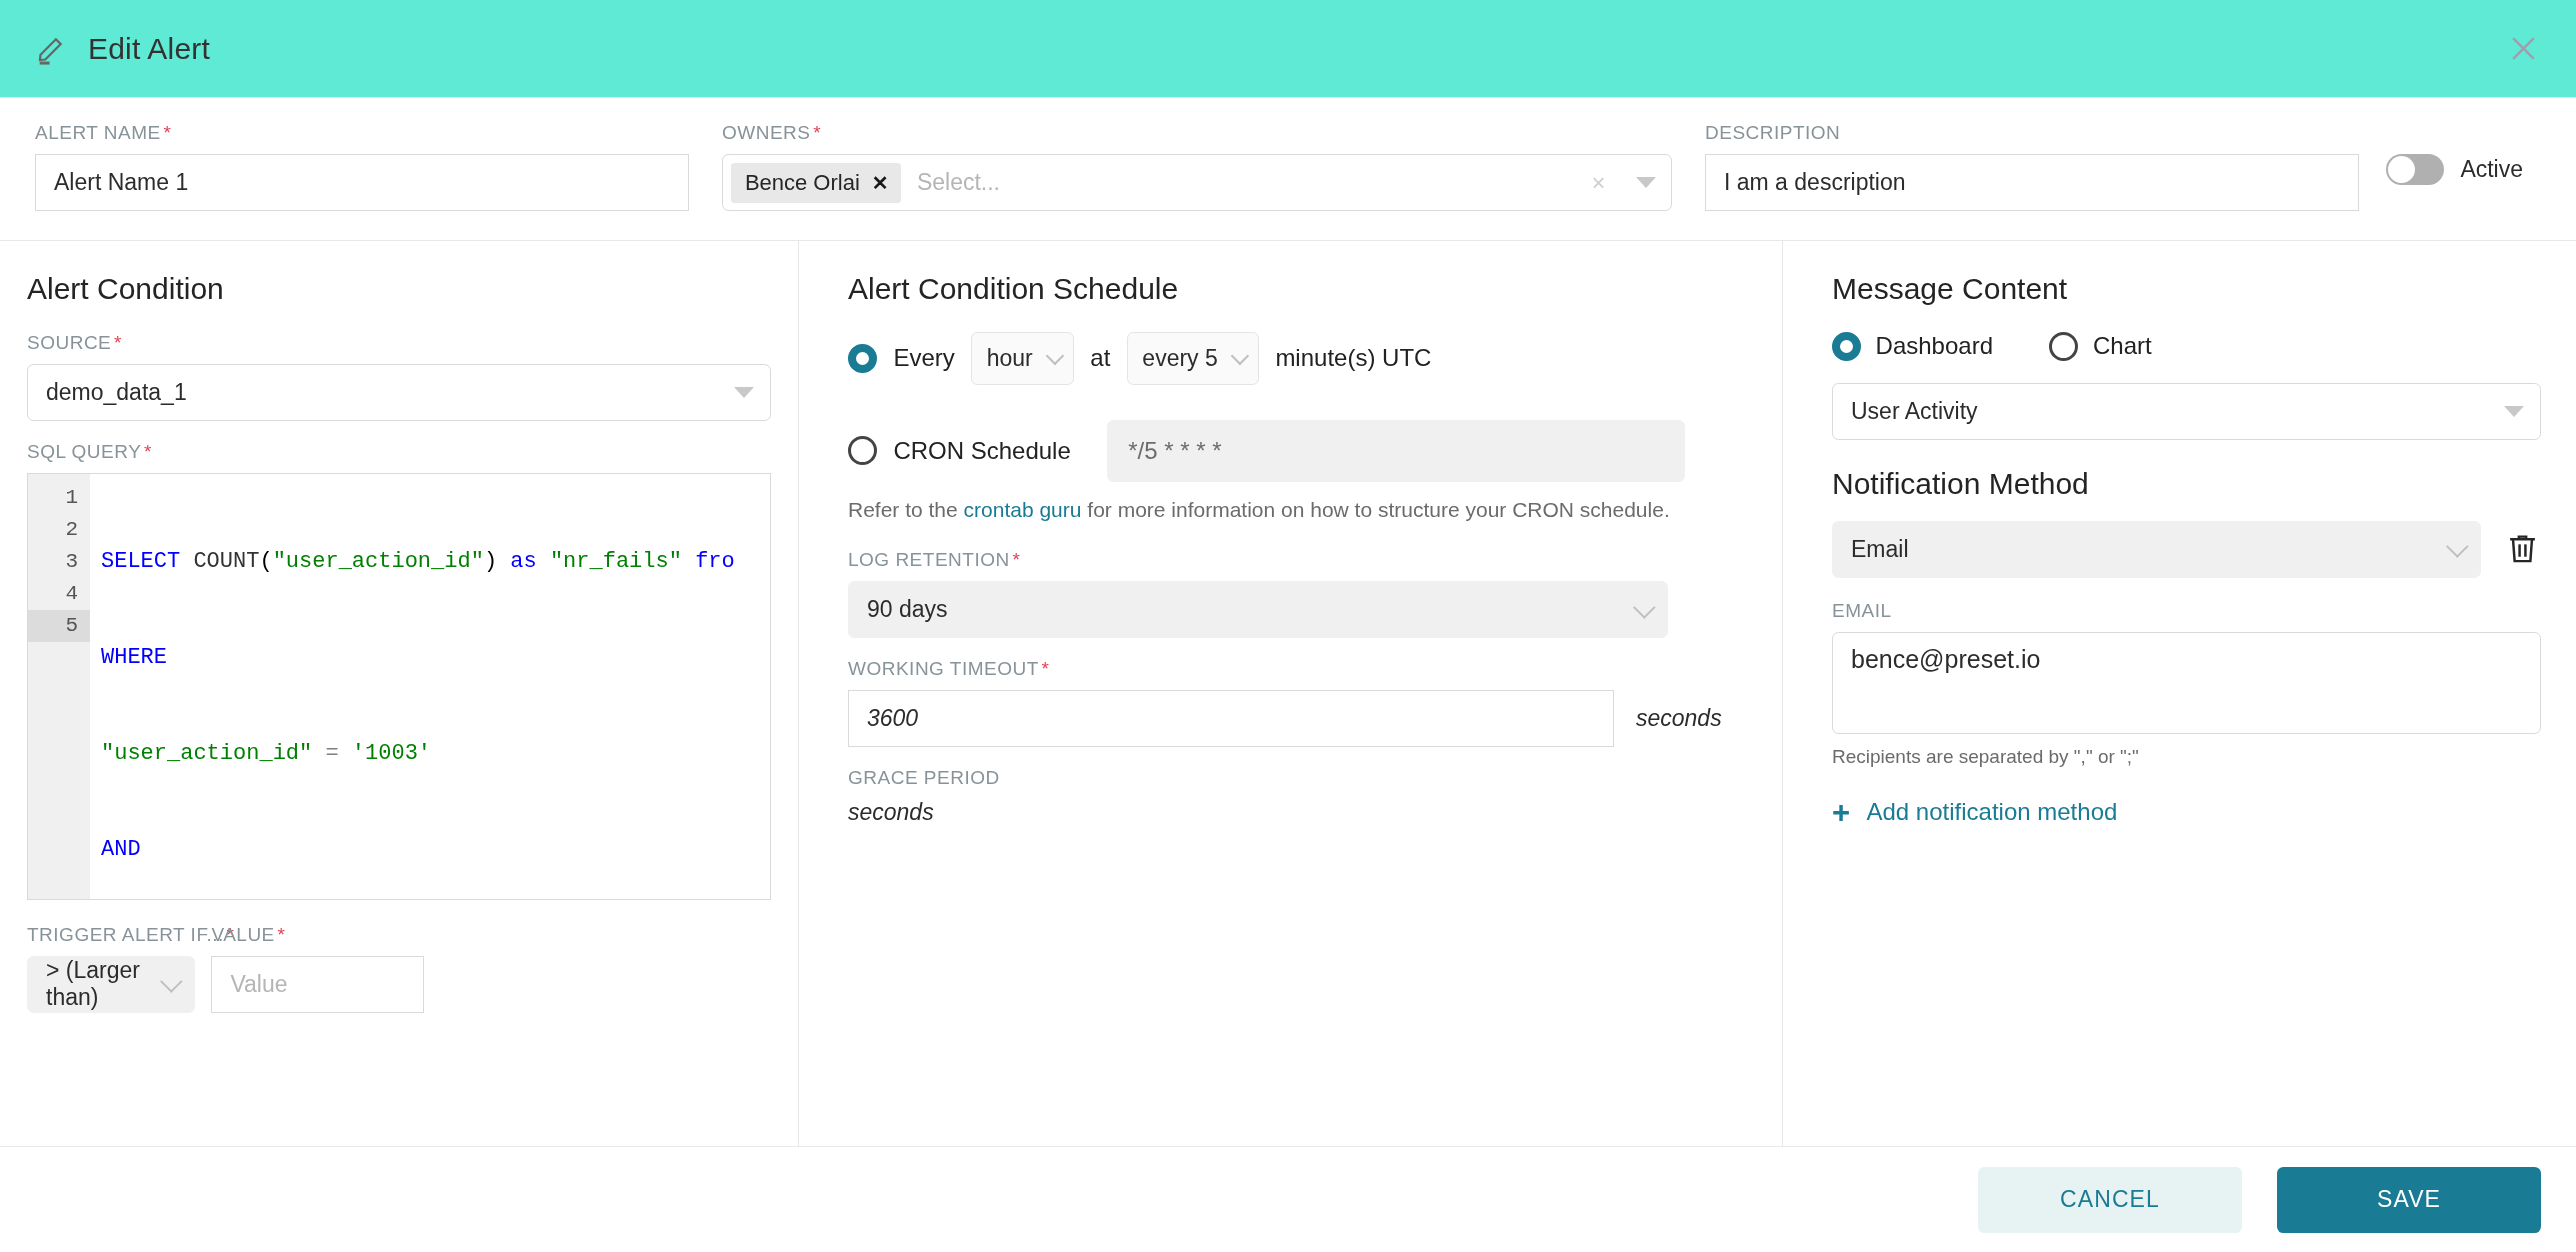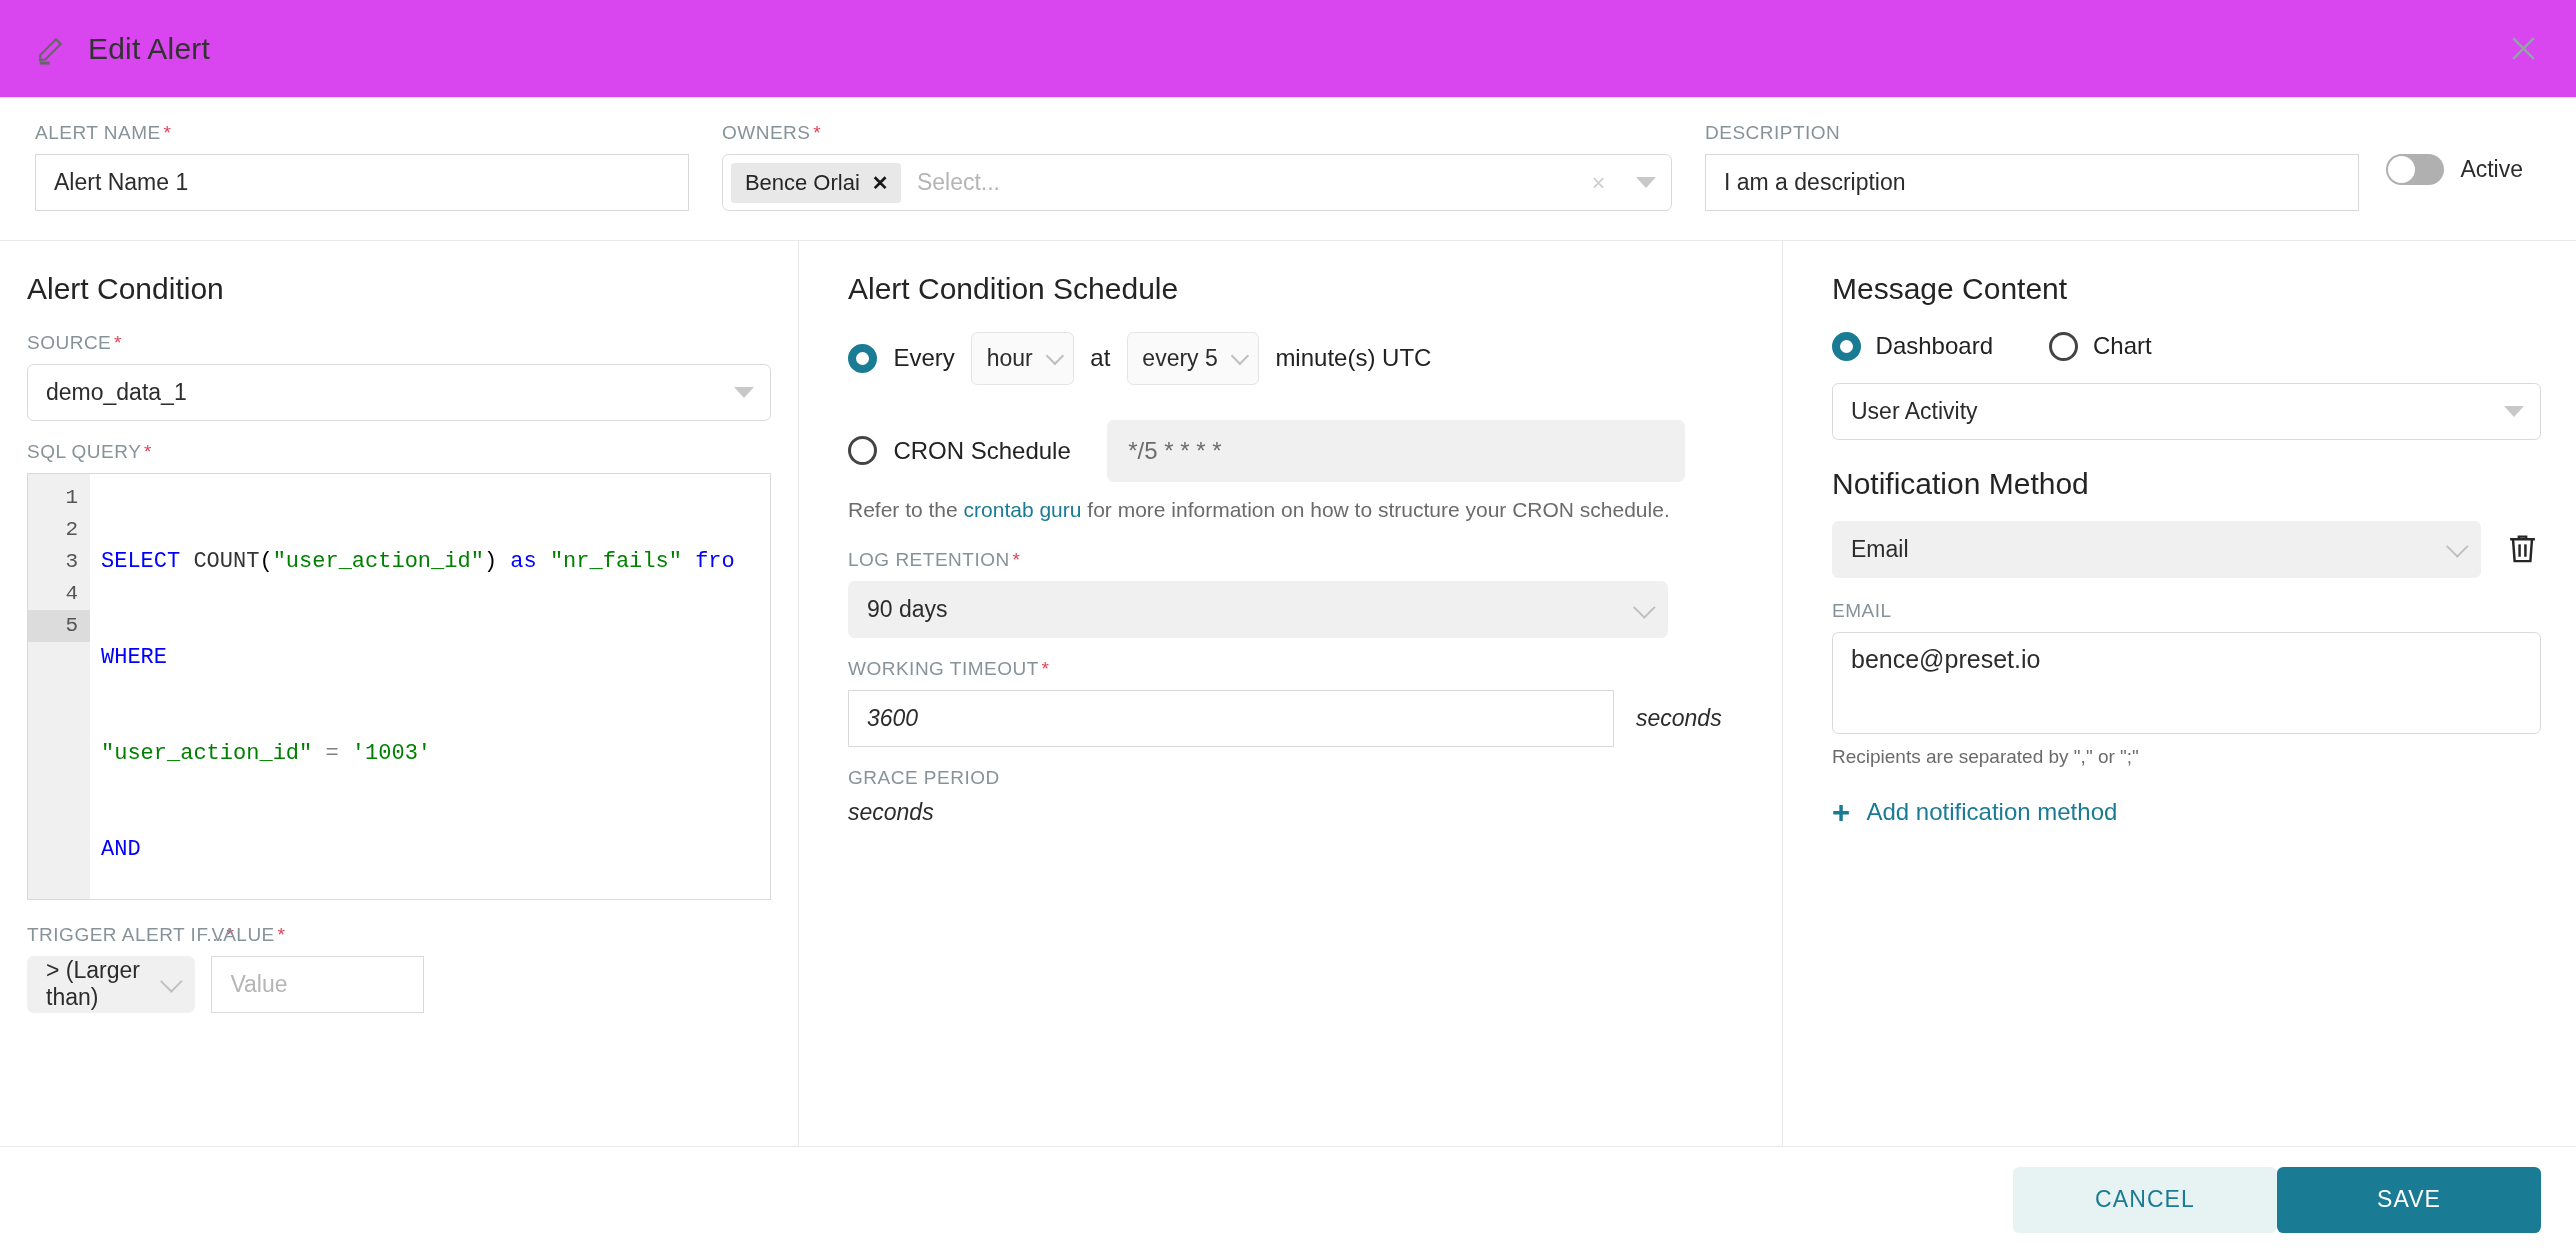--- a/index.html
+++ b/index.html
@@ -7,21 +7,21 @@
     width: 2576px; height: 1252px;
     background: #ffffff;
     font-family: "Liberation Sans", sans-serif;
     -webkit-font-smoothing: antialiased;
   }
   .modal { width: 2576px; height: 1252px; display: flex; flex-direction: column; background: #fff; }
 
   
   .header {
     height: 98px; flex: 0 0 98px;
-    background: #d946ef;
+    background: #5eead4;
     border-bottom: 0.9px solid #e8e8e8;
     display: flex; align-items: center;
     padding: 0 35px 0 35px;
     position: relative;
   }
   .header-left { display: flex; align-items: center; gap: 20px; }
   .pencil-icon { width: 33px; height: 33px; display: block; color: #666; }
   .header-title { font-size: 30px; color: #323232; font-weight: 400; letter-spacing: 0.2px; }
   .close-btn {
     position: absolute; right: 35px; top: 50%; transform: translateY(-50%);
@@ -152,21 +152,21 @@
     border: 0.9px solid #d9d9d9; border-radius: 6.4px; height: 102px; background: #fff;
     padding: 12.8px 18px; font-size: 25px; color: #2c2c2c;
   }
   .helper { font-size: 19px; color: #6b6b6b; margin-top: 12px; }
   .add-link { display: flex; align-items: center; gap: 16.4px; margin-top: 29px; color: #1a7b94; font-size: 24px; cursor: pointer; }
   .plus { font-size: 31px; line-height: 1; font-weight: bold; }
 
   
   .footer {
     flex: 0 0 106px; border-top: 0.9px solid #e8e8e8; background: #fff;
-    display: flex; align-items: center; justify-content: flex-end; padding-right: 35px;
+    display: flex; align-items: center; justify-content: flex-end; gap: 35px; padding-right: 35px;
   }
   .btn {
     height: 66px; border-radius: 6.4px; display: flex; align-items: center; justify-content: center;
     font-size: 23px; letter-spacing: 1.1px; cursor: pointer; font-weight: 400;
   }
   .btn-cancel { width: 264px; background: #e7f2f3; color: #1a7b94; }
   .btn-save { width: 264px; background: #1a7b94; color: #fff; }
 </style>
 </head>
 <body>

